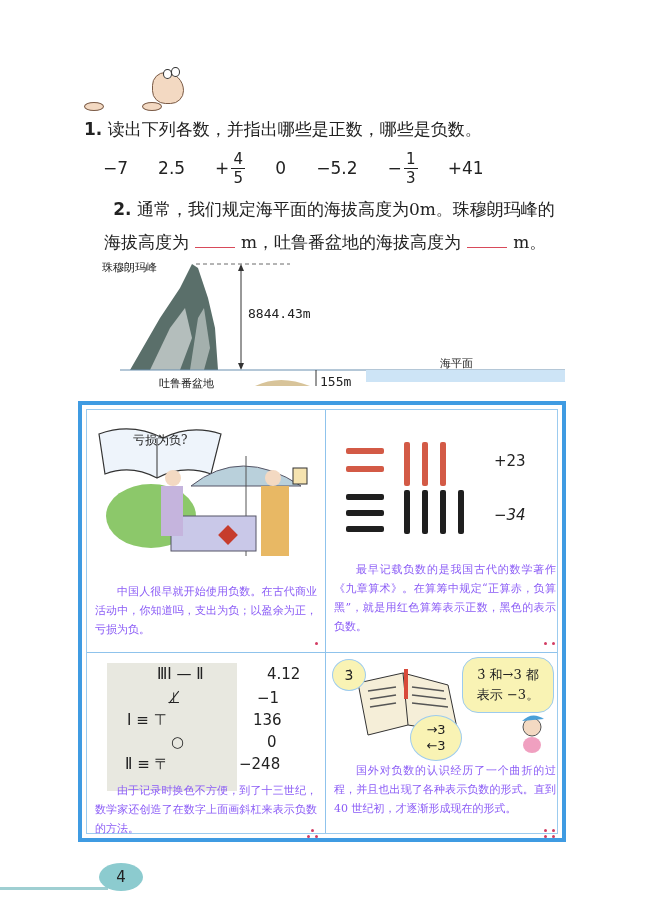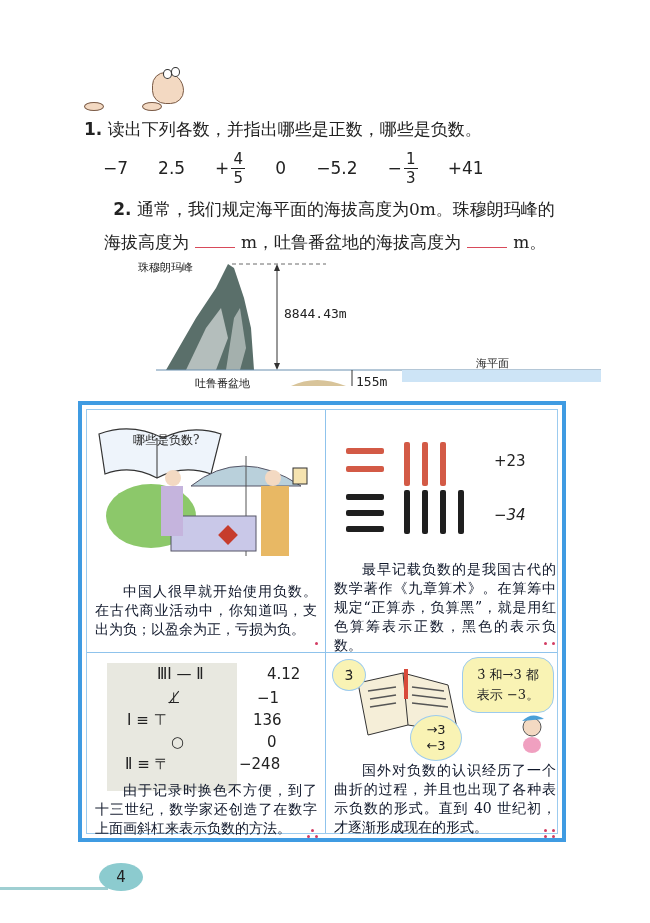--- a/index.html
+++ b/index.html
@@ -22,31 +22,31 @@
   .q { font-size:17px; line-height:26px; }
   .q b { font-family:"DejaVu Sans",sans-serif; }
   .nums { left:103px; top:148px; width:470px; height:40px; display:flex; align-items:center;
           font-family:"DejaVu Sans",sans-serif; font-size:17px; }
   .num { display:flex; align-items:center; margin-right:30px; }
   .frac { display:inline-flex; flex-direction:column; align-items:center; margin-left:2px; font-size:15px; line-height:16px; }
   .frac .bar { width:14px; border-top:1.2px solid #222; margin:1px 0; }
   .blank { display:inline-block; width:40px; border-bottom:1.5px solid #d84a5a; margin:0 6px; height:14px; }
 
   
-  .diagram { left:100px; top:258px; width:465px; height:134px;margin-left:36px; }
+  .diagram { left:100px; top:258px; width:465px; height:134px; }
   .d-label { font-family:"DejaVu Serif",serif; font-size:11px; color:#222; position:absolute; }
   .measure { font-family:"DejaVu Sans Mono",monospace; font-size:13px; position:absolute; }
 
   
   .frame { left:78px; top:401px; width:488px; height:441px; border:4px solid #3f9be2; background:#fff; box-sizing:border-box; }
   .frame-inner { position:absolute; left:4px; top:4px; right:4px; bottom:4px; border:1px solid #9ccbef; }
   .vline { position:absolute; left:238px; top:0; bottom:0; border-left:1.5px solid #8fc3ec; }
   .hline { position:absolute; left:0; right:0; top:242px; border-top:1.5px solid #8fc3ec; }
   .cell { position:absolute; }
-  .cell-text { font-family:"DejaVu Serif",serif; font-size:14px; line-height:19px; color:#0f172a; text-indent:2em; text-align:justify; }
+  .cell-text { font-family:"DejaVu Serif",serif; font-size:11px; line-height:19px; color:#8b5cf6; text-indent:2em; text-align:justify; }
   .dot { position:absolute; width:3px; height:3px; background:#d23c63; border-radius:50%; }
 
   .rod { position:absolute; border-radius:2px; }
   .rod.h { height:6px; width:38px; }
   .rod.v { width:6px; height:44px; }
   .rod.red { background:#d35a46; }
   .rod.blk { background:#1f1f1f; }
 
   .counting { position:absolute; left:20px; top:10px; width:130px; height:128px; background:#e8e8e0; }
   .crow { position:absolute; font-family:"DejaVu Sans",sans-serif; font-size:15px; }
@@ -140,21 +140,21 @@
         <line x1="155" y1="40" x2="155" y2="140" stroke="#555"></line>
         <ellipse cx="60" cy="100" rx="45" ry="32" fill="#8cc86a"></ellipse>
         <rect x="80" y="100" width="85" height="35" fill="#c9c8e8" stroke="#556"></rect>
         <rect x="70" y="70" width="22" height="50" fill="#c5b4dd"></rect>
         <circle cx="82" cy="62" r="8" fill="#f3d9c2"></circle>
         <rect x="170" y="70" width="28" height="70" fill="#e8b864"></rect>
         <circle cx="182" cy="62" r="8" fill="#f3d9c2"></circle>
         <rect x="202" y="52" width="14" height="16" fill="#f5e3b0" stroke="#333"></rect>
         <rect x="130" y="112" width="14" height="14" fill="#c63c2c" transform="rotate(45 137 119)"></rect>
       </svg>
-      <span class="abs" style="left:46px;top:22px;font-size:12px;font-family:'DejaVu Serif',serif;">哪些是负数?</span>
+      <span class="abs" style="left:46px;top:22px;font-size:12px;font-family:'DejaVu Serif',serif;">亏损为负?</span>
       <div class="cell-text" style="position:absolute;left:8px;top:172px;width:222px;">中国人很早就开始使用负数。在古代商业活动中，你知道吗，支出为负；以盈余为正，亏损为负。</div>
       <span class="dot" style="left:228px;top:232px"></span>
     </div>
 
     <div class="cell" style="left:239px;top:0;width:238px;height:242px">
       <div>
         <span class="rod h red" style="left:20px;top:38px"></span>
         <span class="rod h red" style="left:20px;top:56px"></span>
         <span class="rod v red" style="left:78px;top:32px"></span>
         <span class="rod v red" style="left:96px;top:32px"></span>

